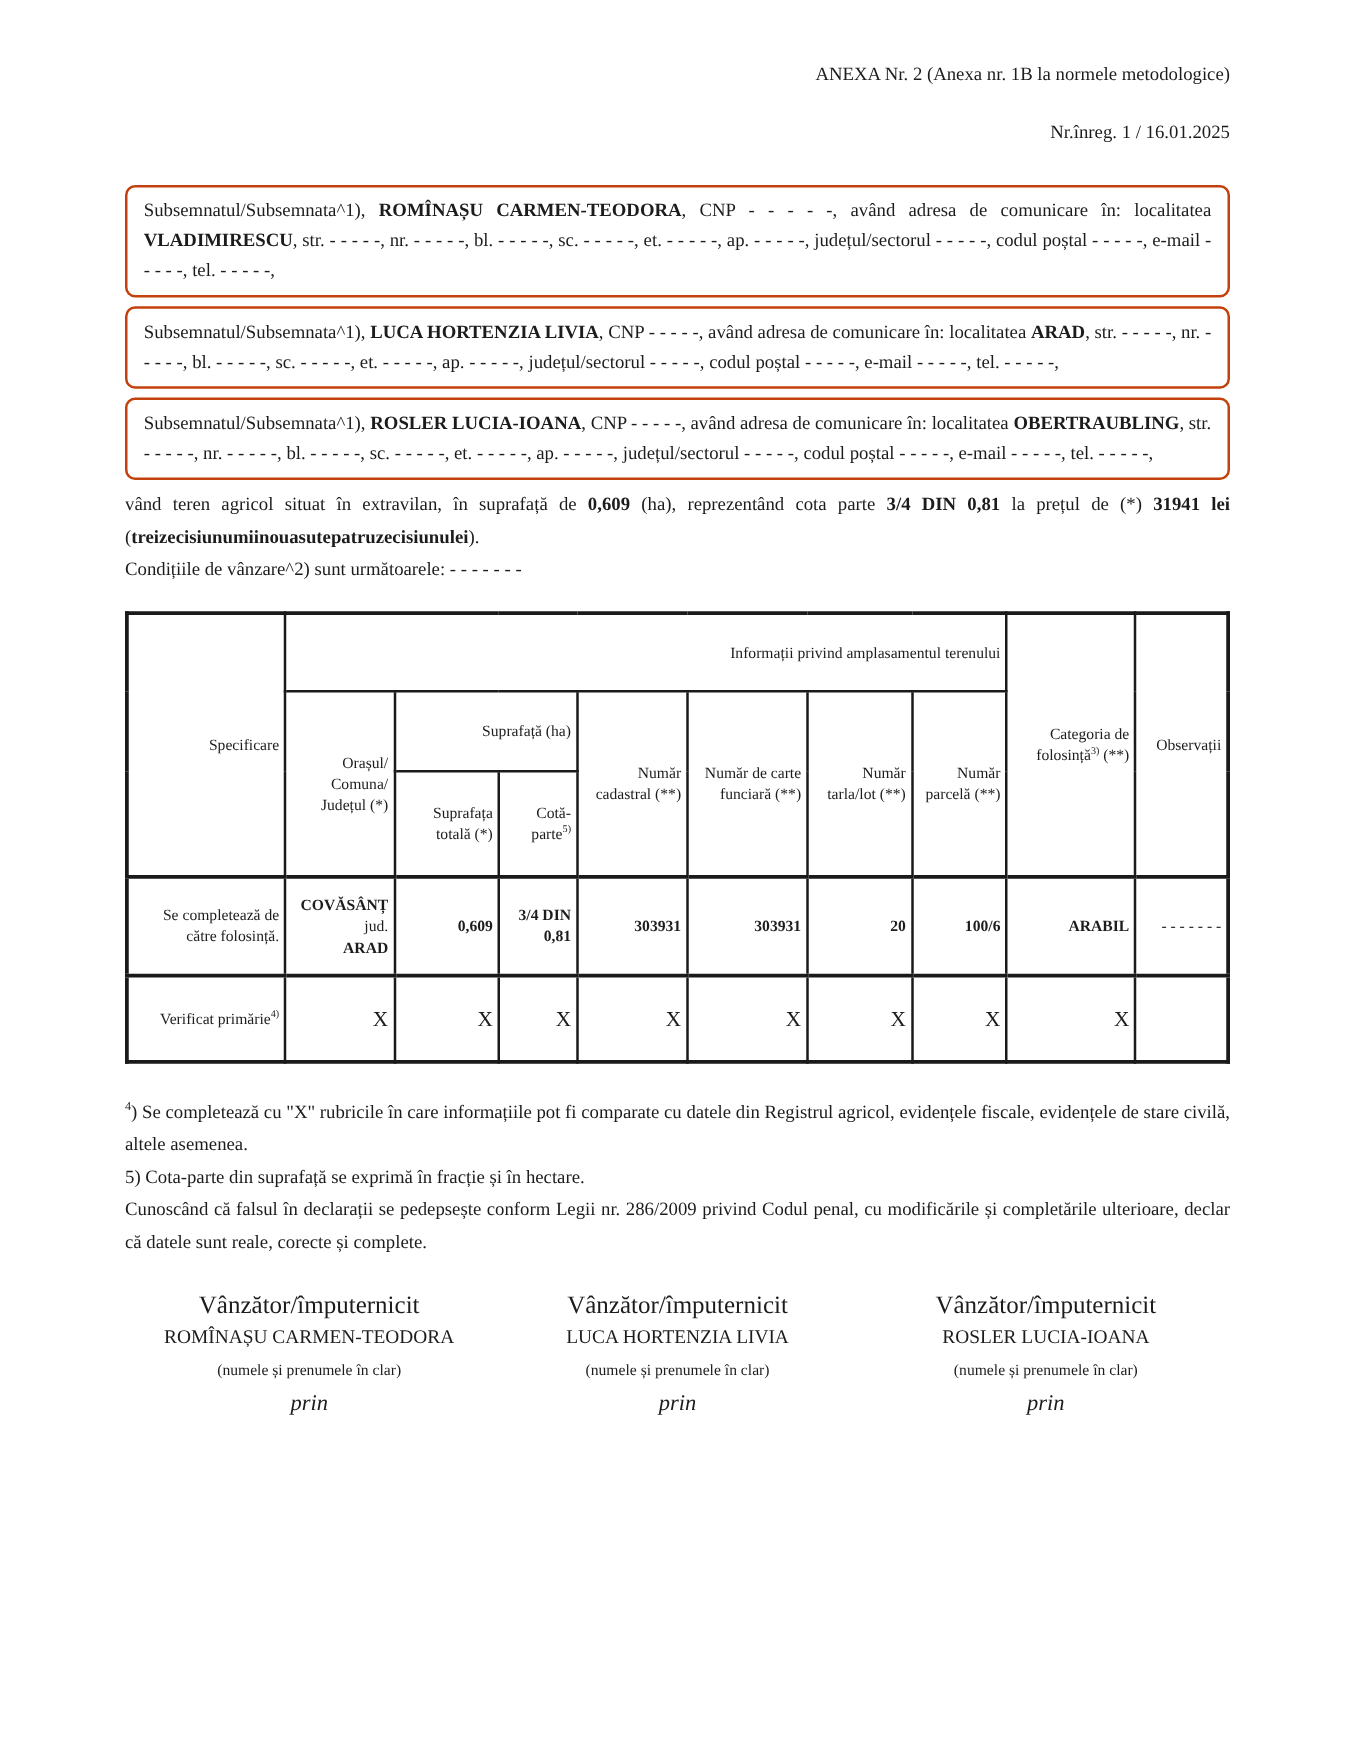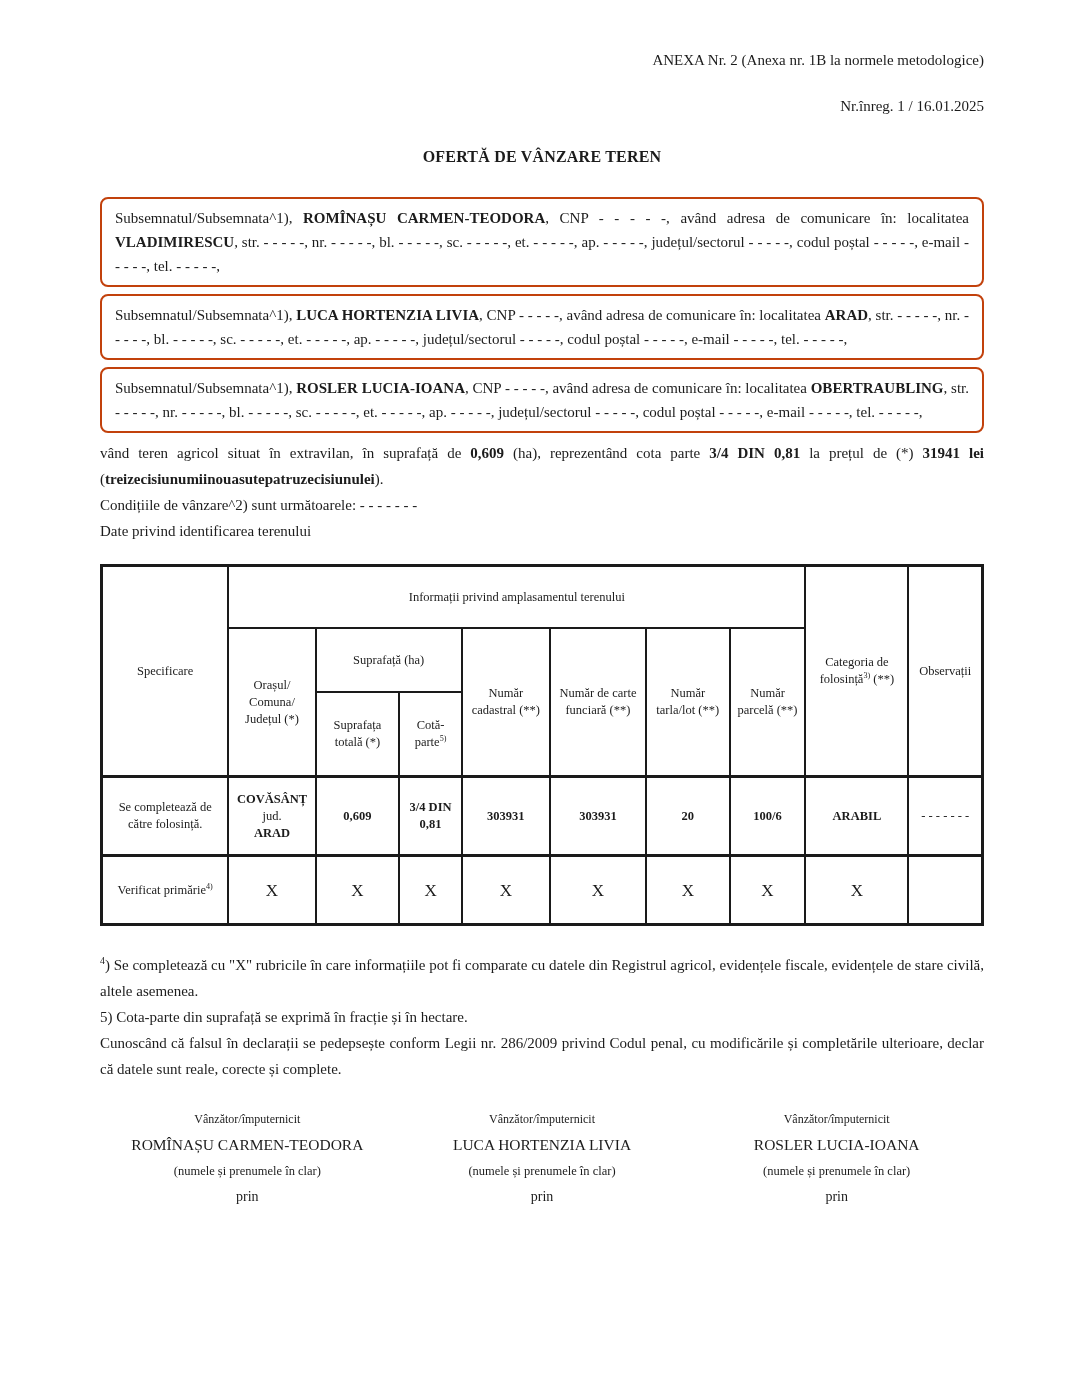--- a/index.html
+++ b/index.html
@@ -22,62 +22,60 @@
   .seg-b {font-weight:bold;}
   .seg-st {text-decoration:line-through; white-space:pre;}
   sup {font-size:0.65em; line-height:0; vertical-align:super;}
 
   table.land {
     width:100%; border-collapse:collapse; margin-top:20px;
     font-size:12.5px; line-height:17px; table-layout:fixed;
   }
   table.land {border:3px solid #1a1a1a;}
   table.land td {
-    border:2px solid #1a1a1a; text-align:center; vertical-align:middle;
+    border:2px solid #1a1a1a; text-align:right; vertical-align:middle;
     padding:3px 4px; word-wrap:break-word;
   }
   tr.hrow-a td {height:54px;}
   tr.hrow-b td {height:56px;}
   tr.hrow-c td {height:76px;}
   tr.body-row-1 td {height:70px; border-top:3px solid #1a1a1a; border-bottom:3px solid #1a1a1a;}
   tr.body-row-2 td {height:60px;}
   .val {font-weight:bold;}
   .xmark {font-size:17px;}
   .fn {margin-top:0; margin-bottom:0;}
   .footnotes {margin-top:26px;}
   .da-nu {font-weight:bold; line-height:26px;}
   .sig-row {display:flex; margin-top:24px; text-align:center;}
   .sig-col {flex:1;}
-  .sig-role {line-height:26px; font-size:12px;}
+  .sig-role {line-height:26px; font-size:20px;}
   .sig-name {line-height:26px; font-size:15.5px;}
   .sig-note {line-height:26px; font-size:12.5px;text-align:center;}
-  .sig-prin {line-height:26px; font-size:14px;}
+  .sig-prin {line-height:26px; font-size:18px;font-style:italic;}
 </style>
 </head>
 <body>
 
 <div class="page">
 
   <div class="align-right anexa-line">ANEXA Nr. 2 (Anexa nr. 1B la normele metodologice)</div>
   <div class="align-right reg-line">Nr.înreg. 1 / 16.01.2025</div>
-  <div class="doc-title">OFERTĂ DE VÂNZARE TEREN</div>
 
   <div class="seller-box">
     <span><span>Subsemnatul/Subsemnata^1), </span><span class="seg-b">ROMÎNAȘU CARMEN-TEODORA</span><span>, CNP - - - - -, având adresa de comunicare în: localitatea </span><span class="seg-b">VLADIMIRESCU</span><span>, str. - - - - -, nr. - - - - -, bl. - - - - -, sc. - - - - -, et. - - - - -, ap. - - - - -, județul/sectorul - - - - -, codul poștal - - - - -, e-mail - - - - -, tel. - - - - -,</span></span>
   </div>
   <div class="seller-box">
     <span><span>Subsemnatul/Subsemnata^1), </span><span class="seg-b">LUCA HORTENZIA LIVIA</span><span>, CNP - - - - -, având adresa de comunicare în: localitatea </span><span class="seg-b">ARAD</span><span>, str. - - - - -, nr. - - - - -, bl. - - - - -, sc. - - - - -, et. - - - - -, ap. - - - - -, județul/sectorul - - - - -, codul poștal - - - - -, e-mail - - - - -, tel. - - - - -,</span></span>
   </div>
   <div class="seller-box">
     <span><span>Subsemnatul/Subsemnata^1), </span><span class="seg-b">ROSLER LUCIA-IOANA</span><span>, CNP - - - - -, având adresa de comunicare în: localitatea </span><span class="seg-b">OBERTRAUBLING</span><span>, str. - - - - -, nr. - - - - -, bl. - - - - -, sc. - - - - -, et. - - - - -, ap. - - - - -, județul/sectorul - - - - -, codul poștal - - - - -, e-mail - - - - -, tel. - - - - -,</span></span>
   </div>
 
   <div class="para"><span>vând teren agricol situat în extravilan, în suprafață de </span><span class="seg-b">0,609</span><span> (ha), reprezentând cota parte </span><span class="seg-b">3/4 DIN 0,81</span><span> la prețul de (*) </span><span class="seg-b">31941 lei</span><span> (</span><span class="seg-b">treizecisiunumiinouasutepatruzecisiunulei</span><span>).</span></div>
   <div class="para">Condițiile de vânzare^2) sunt următoarele: - - - - - - -</div>
-  <div class="para">Date privind identificarea terenului</div>
 
   <table class="land">
     <colgroup>
       <col style="width:14.4%">
         <col style="width:9.9%">
         <col style="width:9.5%">
       <col style="width:7.1%">
         <col style="width:10.0%">
         <col style="width:10.9%">
       <col style="width:9.5%">

